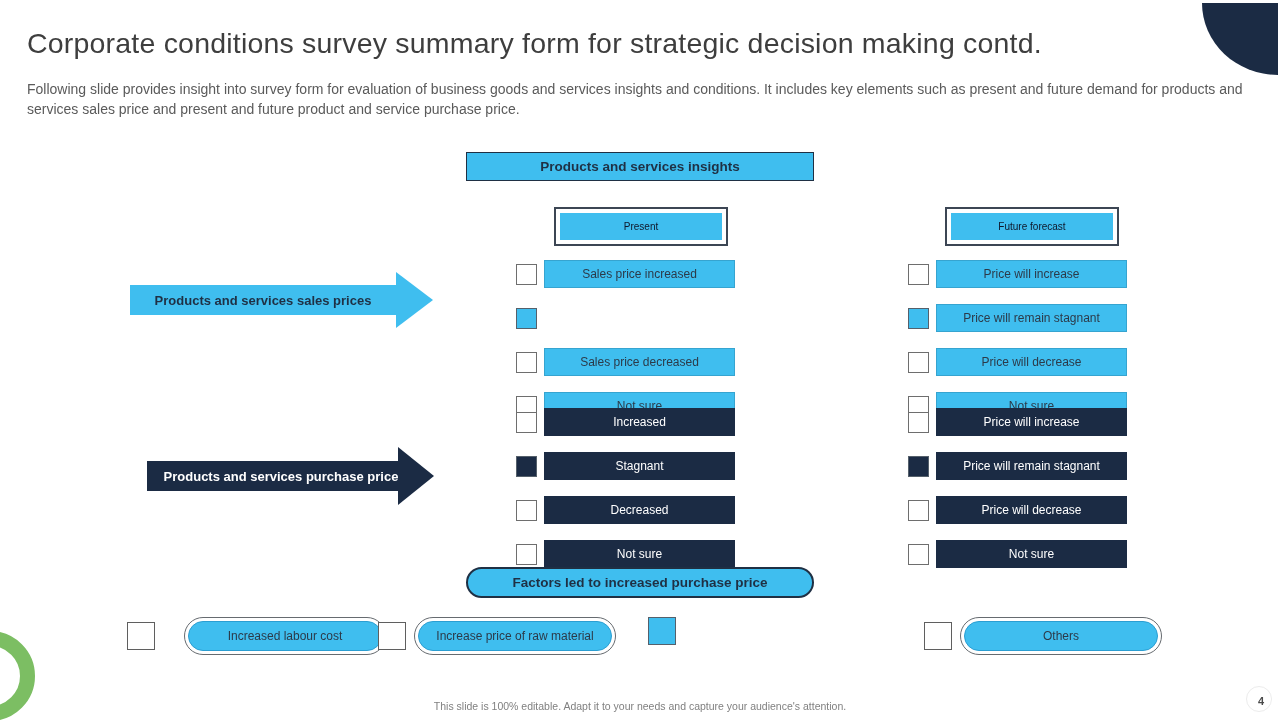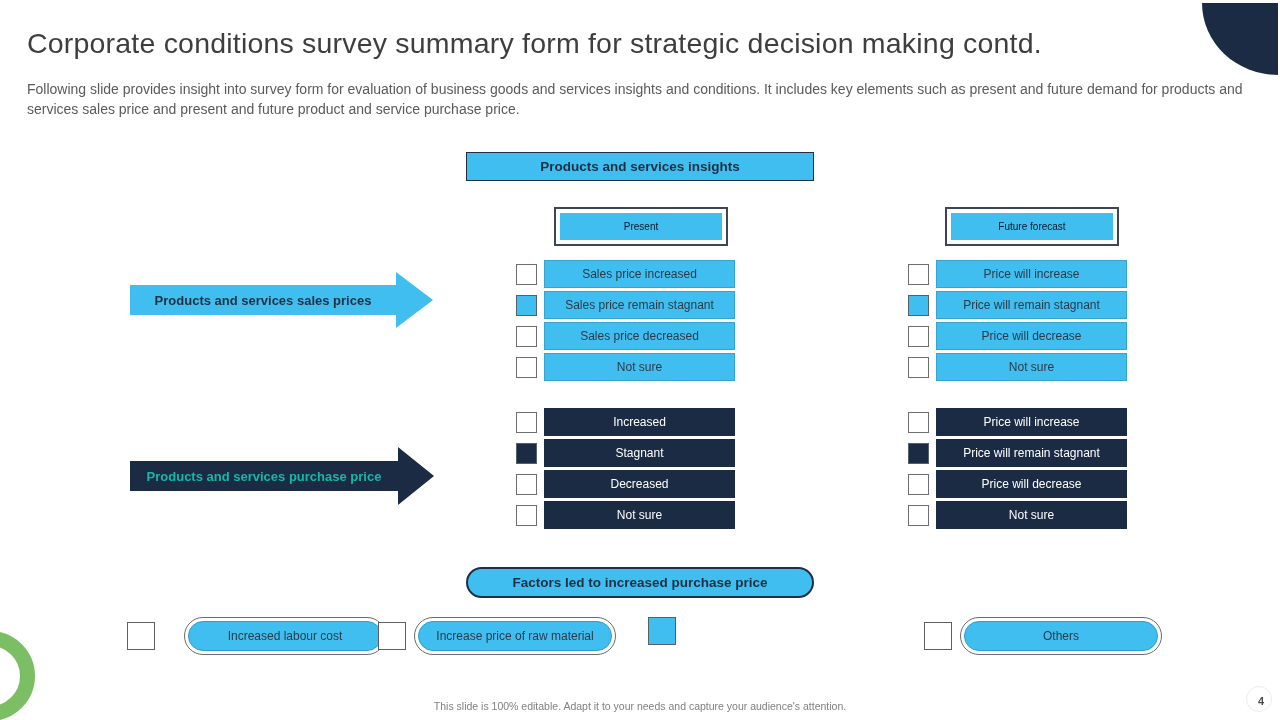--- a/index.html
+++ b/index.html
@@ -50,28 +50,28 @@
     position:absolute; left:0;
     display:flex; align-items:center; justify-content:center;
     font-size:13px; font-weight:bold;
   }
   .arrow-head { position:absolute; width:0; height:0; }
   .arrow.light .arrow-body { background:#3fbeef; color:#1f3044; }
   .arrow.light .arrow-head {
     border-top:28px solid transparent; border-bottom:28px solid transparent;
     border-left:37px solid #3fbeef;
   }
-  .arrow.dark .arrow-body { background:#1b2b44; color:#14b8a6; }
+  .arrow.dark .arrow-body { background:#1b2b44; color:#ffffff;margin-left:17px; }
   .arrow.dark .arrow-head {
     border-top:29px solid transparent; border-bottom:29px solid transparent;
     border-left:36px solid #1b2b44;
   }
   
   .opt-col { position:absolute; width:219px; }
-  .opt-row { display:flex; align-items:center; gap:7px; height:28px; margin-bottom:3px; }
+  .opt-row { display:flex; align-items:center; gap:7px; height:28px; margin-bottom:16px; }
   .cb {
     width:21px; height:21px; flex:0 0 21px;
     background:#ffffff; border:1px solid #6e6e6e;
   }
   .cb.fill-light.checked { background:#3fbeef; border-color:#55606b; }
   .cb.fill-dark.checked  { background:#1b2b44; border-color:#55606b; }
   .opt-box {
     flex:1; height:28px; display:flex; align-items:center; justify-content:center;
     font-size:12px;
   }
@@ -139,21 +139,20 @@
     <div class="arrow-head" style="left:268px; top:0;"></div>
   </div>
 
   <div class="opt-col" style="left:516px; top:260px;">
     <div class="opt-row">
       <span class="cb fill-light"></span>
       <div class="opt-box light">Sales price increased</div>
     </div>
     <div class="opt-row">
       <span class="cb fill-light checked"></span>
-      <div class="opt-box light">Sales price remain stagnant</div>
     </div>
     <div class="opt-row">
       <span class="cb fill-light"></span>
       <div class="opt-box light">Sales price decreased</div>
     </div>
     <div class="opt-row">
       <span class="cb fill-light"></span>
       <div class="opt-box light">Not sure</div>
     </div>
   </div>

